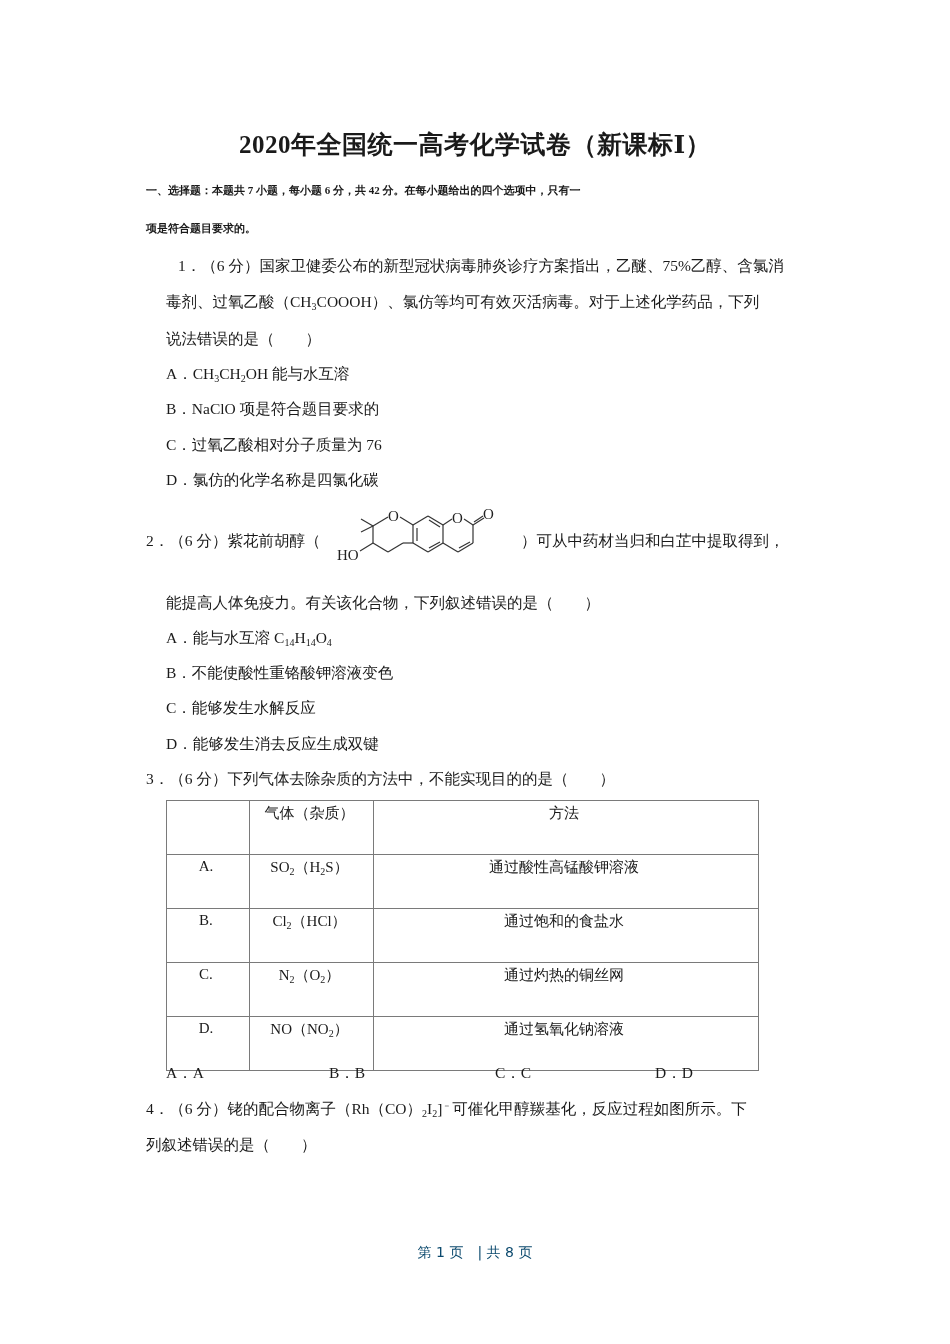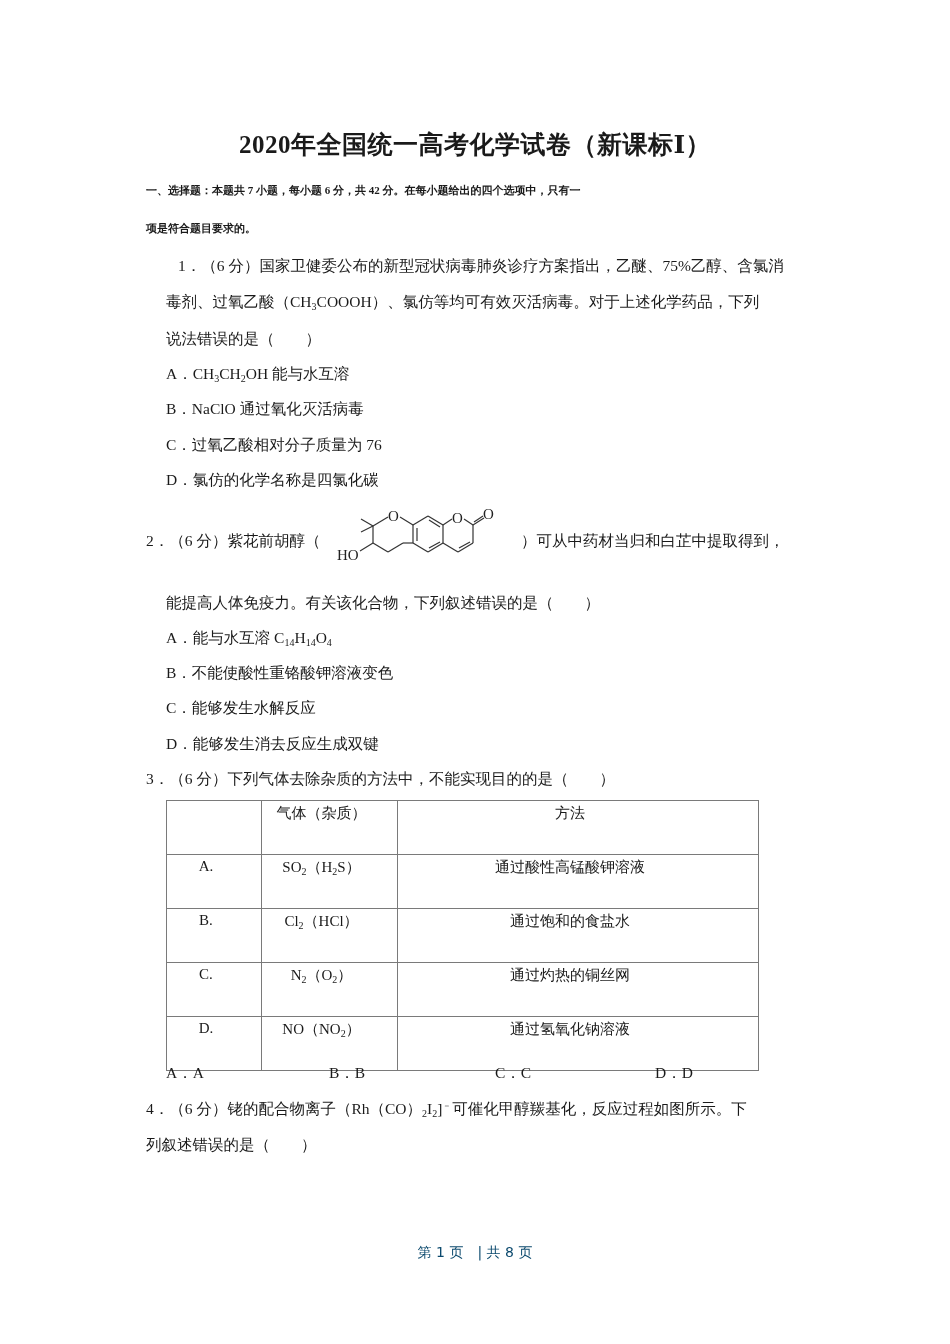--- a/index.html
+++ b/index.html
@@ -18,21 +18,21 @@
   .indent { left: 166px; }
   sub { font-size: 10px; vertical-align: -3px; line-height: 0; }
   sup { font-size: 10px; vertical-align: 5px; line-height: 0; }
   .struct { position: absolute; left: 333px; top: 502px; width: 190px; height: 70px; }
   table.grid {
     position: absolute; left: 166px; top: 800px; width: 593px;
     border-collapse: collapse; table-layout: fixed;
   }
   table.grid td {
     border: 1px solid #7a7a7a; height: 50px; vertical-align: top;
-    text-align: center; padding: 3px 20px 0 4px; font-size: 15px;
+    text-align: center; padding: 3px 8px 0 4px; font-size: 15px;
   }
   table.grid td.c1 { width: 70px; }
   table.grid td.c2 { width: 111px; }
   .choices span { position: absolute; }
   .footer {
     left: 0; width: 950px; top: 1244px; text-align: center;
     font-family: "DejaVu Sans", sans-serif; font-size: 14px; color: #0c4a6e;
   }
 </style>
 </head>
@@ -48,21 +48,21 @@
 </div>
 <div class="abs indent" style="top:292px;">
   <span>毒剂、过氧乙酸（CH</span><sub>3</sub><span>COOOH）、氯仿等均可有效灭活病毒。对于上述化学药品，下列</span>
 </div>
 <div class="abs indent" style="top:329px;">说法错误的是（　　）</div>
 
 <div class="abs indent" style="top:364px;">
   <span>A．</span><span>CH</span><sub>3</sub><span>CH</span><sub>2</sub><span>OH 能与水互溶</span>
 </div>
 <div class="abs indent" style="top:399px;">
-  <span>B．</span><span>NaClO 通过氧化灭活病毒</span>
+  <span>B．</span><span>NaClO 项是符合题目要求的</span>
 </div>
 <div class="abs indent" style="top:435px;">
   <span>C．</span><span>过氧乙酸相对分子质量为 76</span>
 </div>
 <div class="abs indent" style="top:470px;">
   <span>D．</span><span>氯仿的化学名称是四氯化碳</span>
 </div>
 
 <div class="abs qline" style="top:531px;">
   <span>2．</span><span>（6 分）</span><span>紫花前胡醇（</span>

